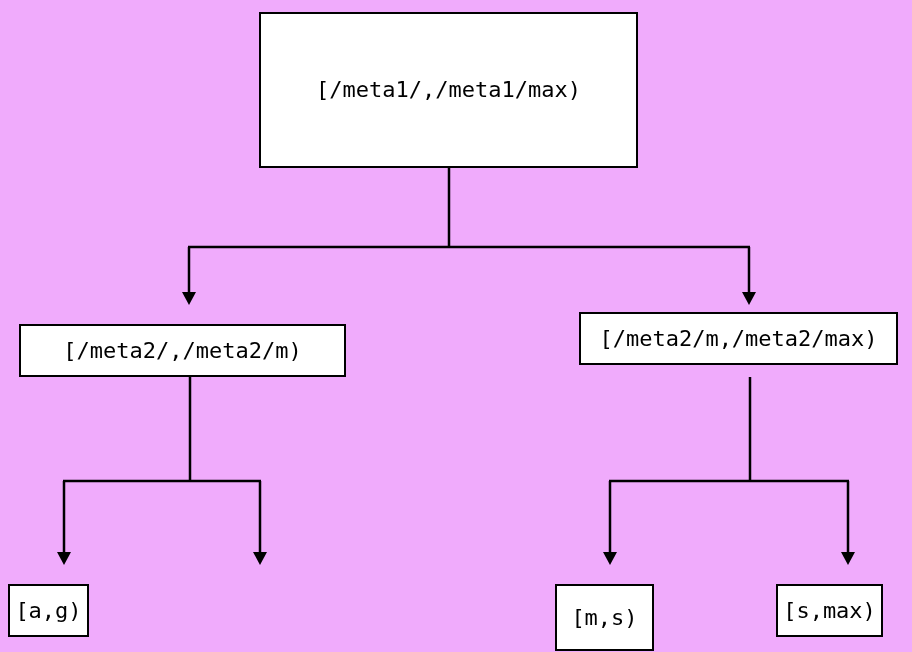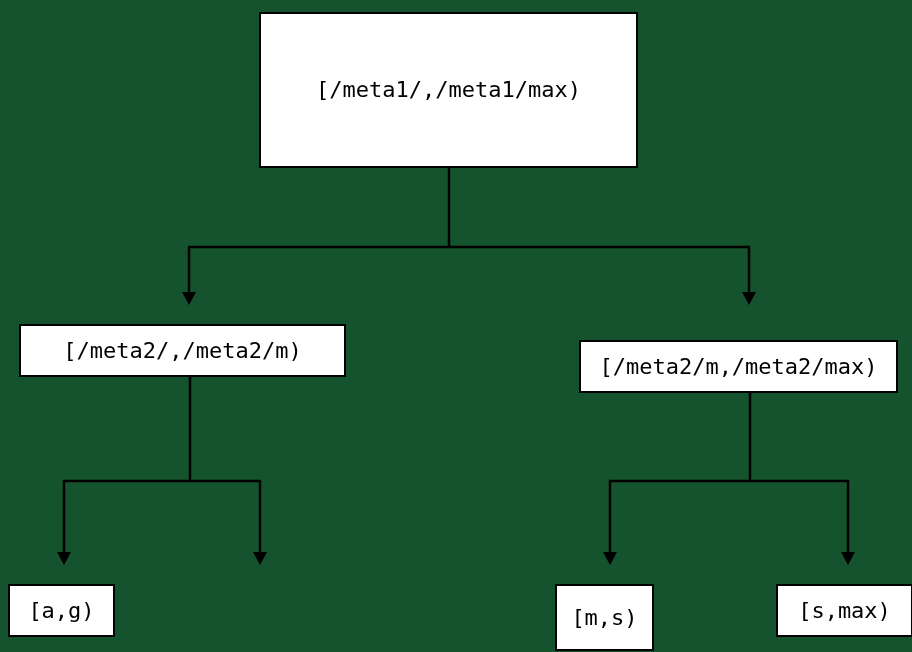--- a/index.html
+++ b/index.html
@@ -5,21 +5,21 @@
 <style>
   html, body {
     margin: 0;
     padding: 0;
     background: #ffffff;
   }
   #canvas {
     position: relative;
     width: 912px;
     height: 652px;
-    background: #14532d;
+    background: #f0abfc;
     overflow: hidden;
     font-family: "DejaVu Sans Mono", "Liberation Mono", monospace;
   }
   svg.edges {
     position: absolute;
     left: 0;
     top: 0;
     width: 912px;
     height: 652px;
     pointer-events: none;
@@ -51,48 +51,48 @@
   }
   
   .node-mid-left {
     left: 19px;
     top: 324px;
     width: 327px;
     height: 53px;
   }
   .node-mid-right {
     left: 579px;
-    top: 340px;
+    top: 312px;
     width: 319px;
     height: 53px;
     justify-content: center;
   }
   
   .node-leaf-1 {
     left: 8px;
     top: 584px;
-    width: 107px;
+    width: 81px;
     height: 53px;
   }
   .node-leaf-2 {
     left: 205px;
     top: 584px;
     width: 99px;
     height: 53px;
   }
   .node-leaf-3 {
     left: 555px;
     top: 584px;
     width: 99px;
     height: 67px;
   }
   .node-leaf-4 {
     left: 776px;
     top: 584px;
-    width: 137px;
+    width: 107px;
     height: 53px;
   }
 </style>
 </head>
 <body>
 
 <div id="canvas">
 
   <svg class="edges" viewBox="0 0 912 652" xmlns="http://www.w3.org/2000/svg">
 

